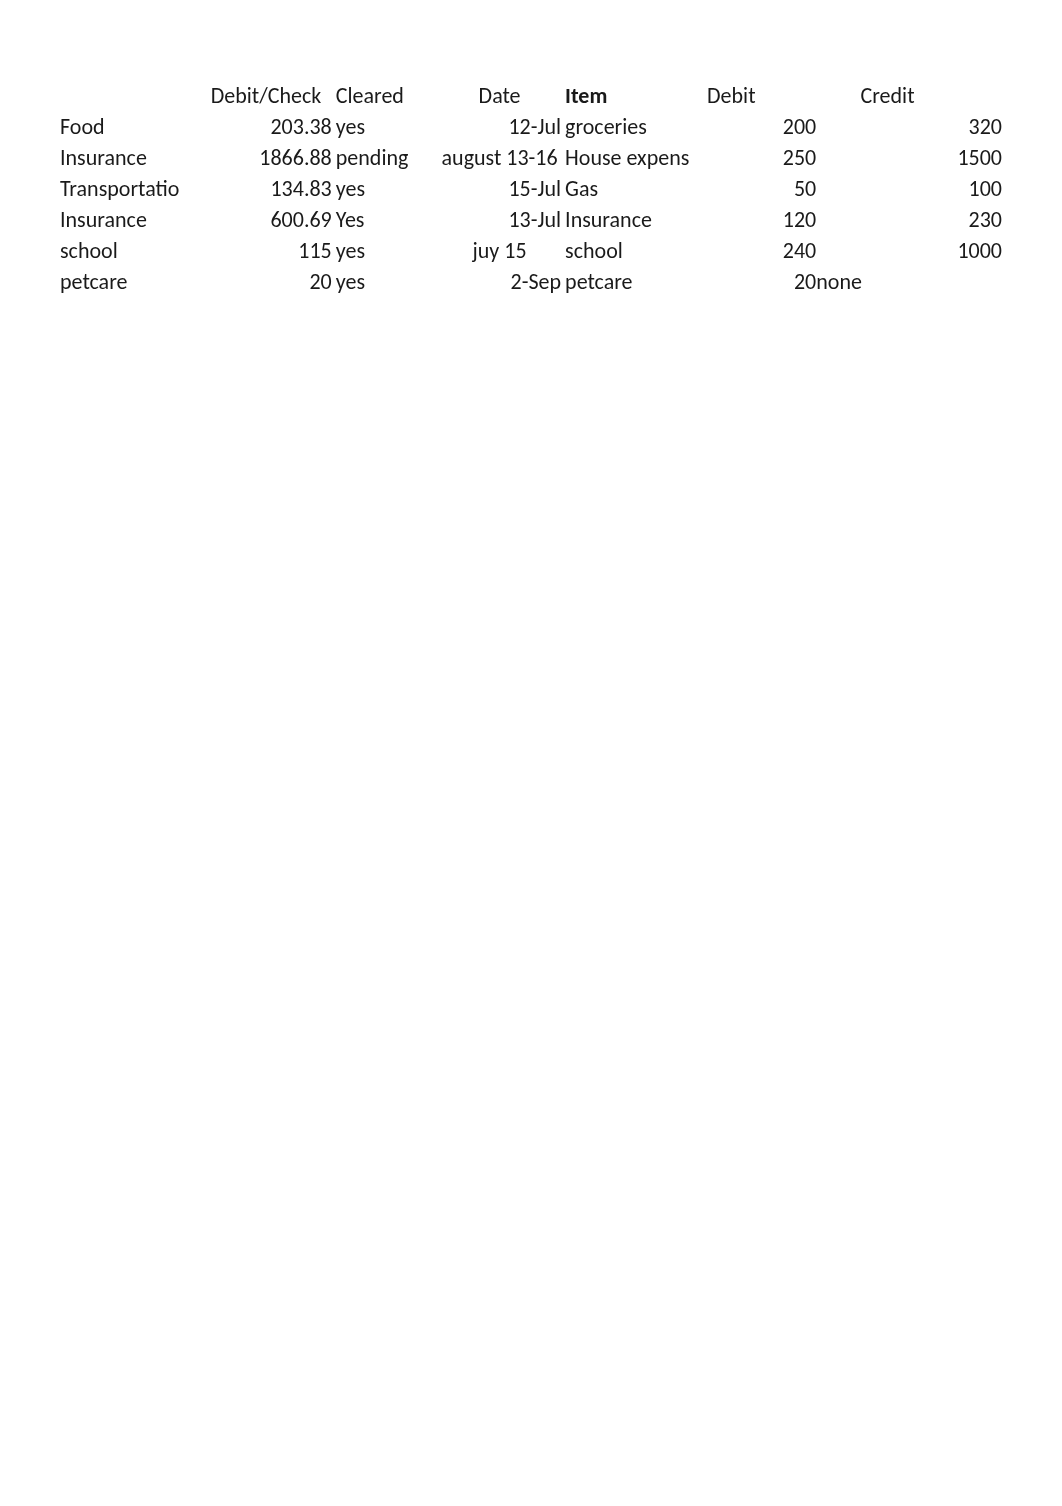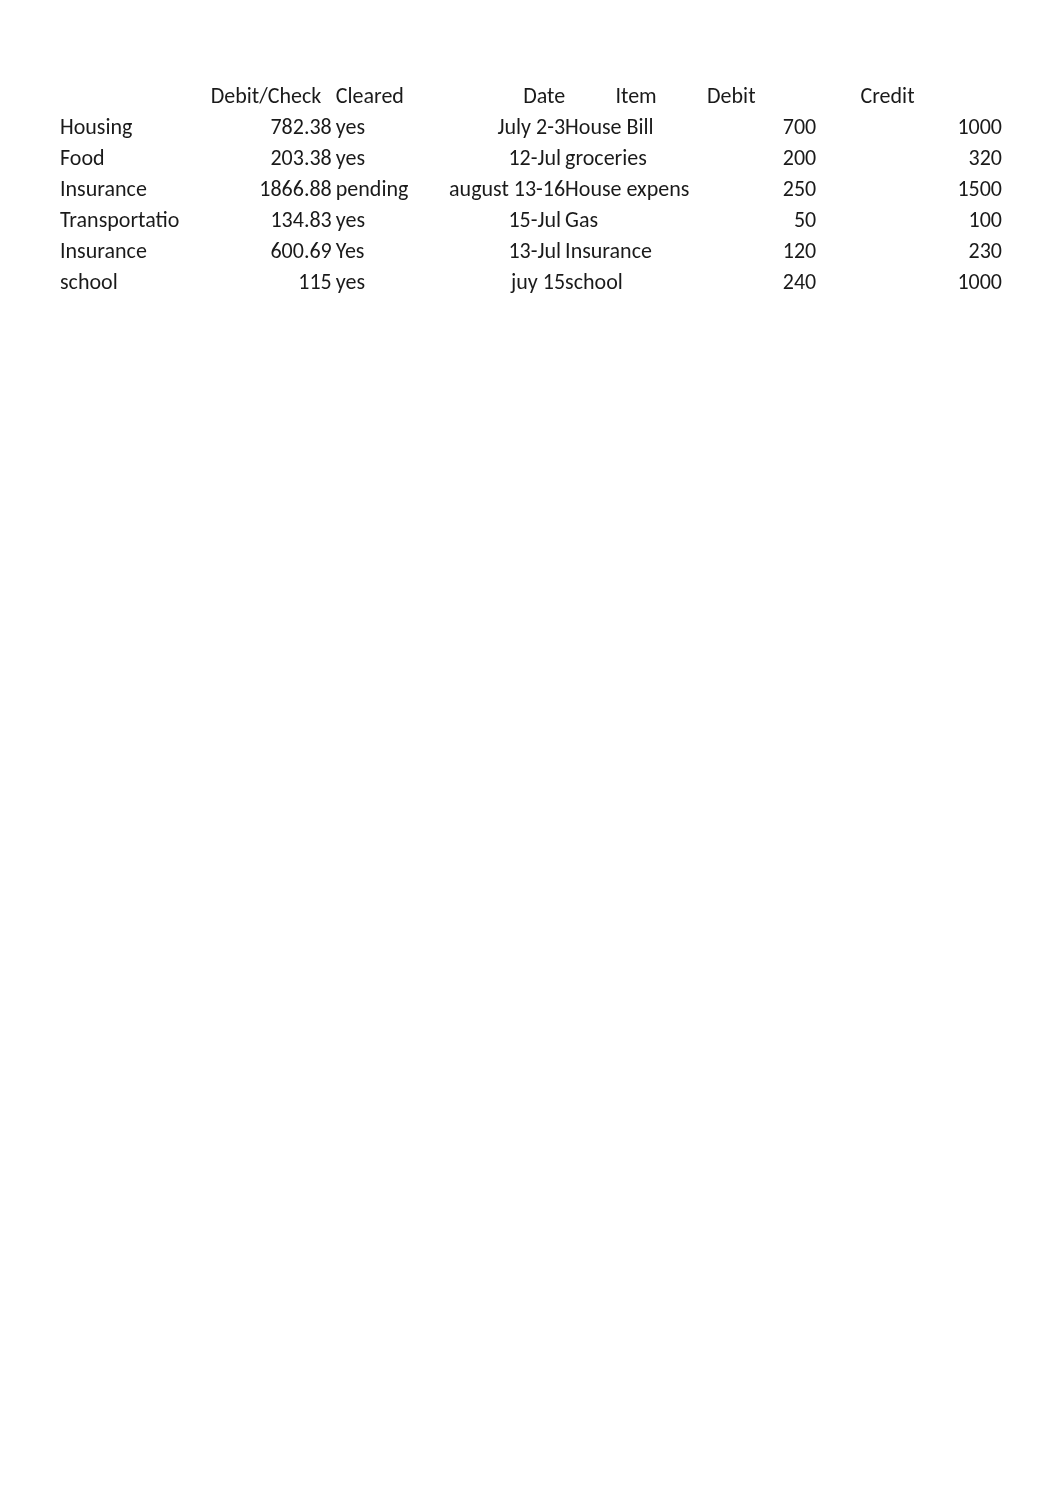--- a/index.html
+++ b/index.html
@@ -21,55 +21,45 @@
       width: 100%;
     }
     td, th {
       padding: 2px 0;
       vertical-align: top;
       font-weight: normal;
     }
     .col-category { width: 138px; text-align: left; }
     .col-debitcheck { width: 110px; text-align: right; padding-right: 4px; margin-top: 30px; }
     .col-cleared { width: 90px; text-align: left; }
-    .col-date { width: 120px; text-align: right; }
+    .col-date { width: 120px; text-align: center; }
     .col-date-right { text-align: right; padding-right: 4px; }
     .col-item { width: 130px; text-align: left; }
     .col-debit { width: 100px; text-align: right; margin-top: 28px; }
     .col-credit-label { width: 90px; text-align: right; }
     .col-credit { width: 80px; text-align: right; }
     thead th.col-debitcheck-header { text-align: left; padding-left: 0; }
   </style>
 </head>
 <body>
 
 <table>
   <thead>
     <tr class="header-row">
       <th class="col-category"></th>
       <th class="col-debitcheck col-debitcheck-header" style="text-align:left;">Debit/Check</th>
       <th class="col-cleared">Cleared</th>
       <th class="col-date">Date</th>
-      <th class="col-item" style="text-align:center;">Item</th>
+      <th class="col-item" style="font-weight:bold;">Item</th>
       <th class="col-debit" style="text-align:left;">Debit</th>
       <th class="col-credit-label">Credit</th>
       <th class="col-credit"></th>
     </tr>
   </thead>
   <tbody>
-      <tr>
-        <td class="col-category">Housing</td>
-        <td class="col-debitcheck">782.38</td>
-        <td class="col-cleared">yes</td>
-        <td class="col-date">July 2-3</td>
-        <td class="col-item">House Bill</td>
-        <td class="col-debit">700</td>
-        <td class="col-credit-label"></td>
-        <td class="col-credit">1000</td>
-      </tr>
       <tr>
         <td class="col-category">Food</td>
         <td class="col-debitcheck">203.38</td>
         <td class="col-cleared">yes</td>
         <td class="col-date col-date-right">12-Jul</td>
         <td class="col-item">groceries</td>
         <td class="col-debit">200</td>
         <td class="col-credit-label"></td>
         <td class="col-credit">320</td>
       </tr>
@@ -106,14 +96,24 @@
       <tr>
         <td class="col-category">school</td>
         <td class="col-debitcheck">115</td>
         <td class="col-cleared">yes</td>
         <td class="col-date">juy 15</td>
         <td class="col-item">school</td>
         <td class="col-debit">240</td>
         <td class="col-credit-label"></td>
         <td class="col-credit">1000</td>
       </tr>
+      <tr>
+        <td class="col-category">petcare</td>
+        <td class="col-debitcheck">20</td>
+        <td class="col-cleared">yes</td>
+        <td class="col-date col-date-right">2-Sep</td>
+        <td class="col-item">petcare</td>
+        <td class="col-debit">20</td>
+        <td class="col-credit-label" style="text-align: left;">none</td>
+        <td class="col-credit"></td>
+      </tr>
     </tbody>
 </table>
 
 </body></html>

